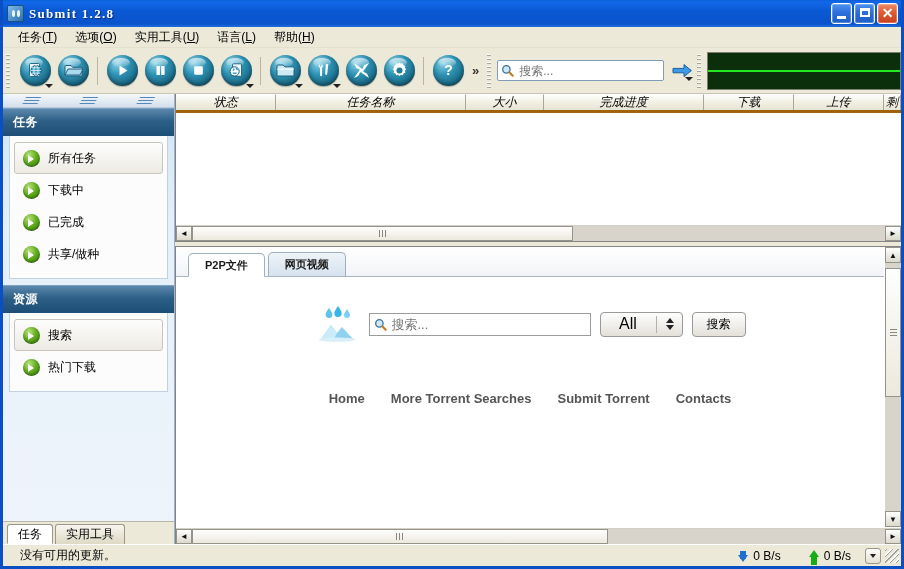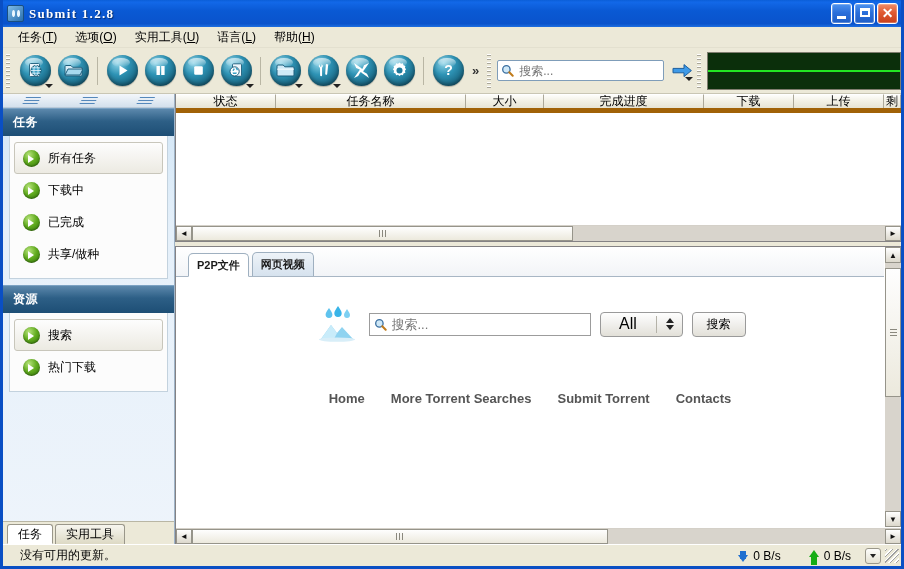--- a/index.html
+++ b/index.html
@@ -302,21 +302,22 @@
     flex: 0 0 148px;
     display: flex; flex-direction: column;
     background: #fff;
     border: 1px solid #848284;
     border-top: none; border-right: none;
   }
   .col-headers {
     height: 19px; flex: 0 0 19px;
     display: flex;
     background: #fde047;
-    border-bottom: 5px solid #a16207;
+    border-bottom: 3px solid #a16207;
+    font-style: italic;
   }
   .col {
     border-right: 1px solid #aca899;
     border-top: 1px solid #fff;
     background: linear-gradient(to bottom,#fdfdfb 0%,#f2f0e4 48%,#e7e4d4 100%);
     display: flex; align-items: center; justify-content: center;
     font-size: 12px; color: #000;
     overflow: hidden; white-space: nowrap;
   }
   .task-rows { flex: 1 1 auto; background: #fff; }
@@ -366,21 +367,21 @@
   }
   .tabstrip {
     height: 30px; flex: 0 0 30px;
     display: flex; align-items: flex-end;
     padding-left: 12px;
     border-bottom: 1px solid #a8b6c4;
     background: linear-gradient(to bottom,#ffffff 0%,#f2f4f7 100%);
   }
   .btab {
     height: 24px;
-    padding: 0 8px;
+    padding: 0 16px;
     display: flex; align-items: center;
     font-size: 11px; font-weight: bold; color: #1b1b1b;
     border: 1px solid #9fb0c0;
     border-bottom: none;
     border-radius: 5px 5px 0 0;
     background: linear-gradient(to bottom,#eef3f8,#d6e2ee);
     margin-right: 3px;
   }
   .btab.active {
     background: #fff;

